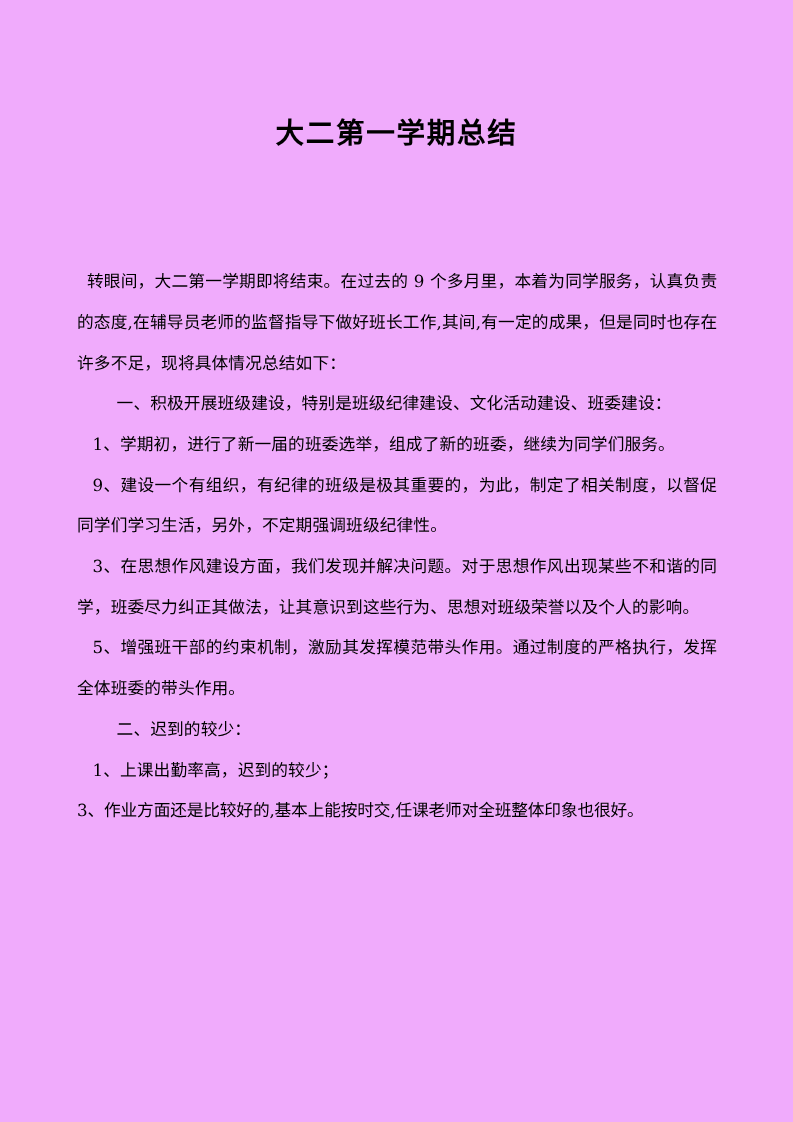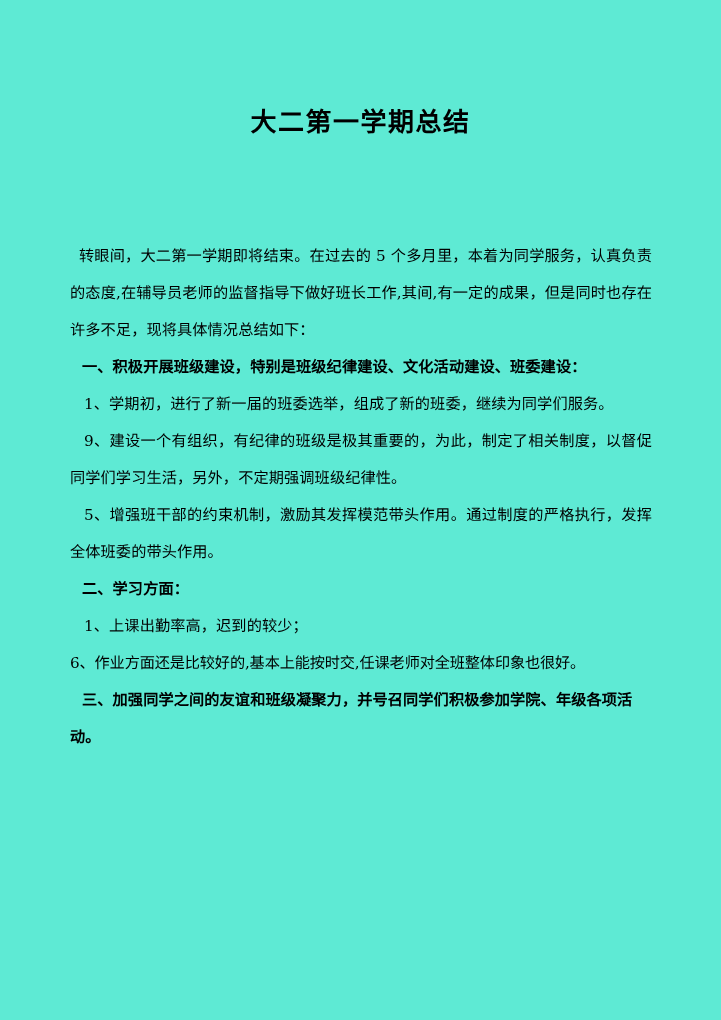--- a/index.html
+++ b/index.html
@@ -14,21 +14,21 @@
     overflow: hidden;
     font-family: "DejaVu Serif", "Liberation Serif", serif;
     color: #000000;
     -webkit-font-smoothing: antialiased;
   }
 
   .page {
     position: relative;
     width: 721px;
     height: 1020px;
-    background: #5eead4;
+    background: #f0abfc;
     box-sizing: border-box;
   }
 
   
   .doc-title {
     position: absolute;
     top: 88px;
     left: 0;
     width: 721px;
     text-align: center;
@@ -61,22 +61,23 @@
   
   .para.indent {
     text-indent: 9px;
   }
   .para.indent-wide {
     text-indent: 14px;
   }
 
   
   .para.section {
-    font-weight: bold;
+    font-weight: normal;
     text-indent: 12px;
+    margin-left: 24px;
   }
 
   
   .para.tight {
     letter-spacing: -0.15px;
     text-indent: 0;
   }
 
   
   .para:last-child {
@@ -85,24 +86,24 @@
 </style>
 </head>
 <body>
 
 <div class="page">
 
   <h1 class="doc-title">大二第一学期总结</h1>
 
   <div class="body-block">
 
-  <p class="para indent">转眼间，大二第一学期即将结束。在过去的 5 个多月里，本着为同学服务，认真负责的态度,在辅导员老师的监督指导下做好班长工作,其间,有一定的成果，但是同时也存在许多不足，现将具体情况总结如下：</p>
+  <p class="para indent">转眼间，大二第一学期即将结束。在过去的 9 个多月里，本着为同学服务，认真负责的态度,在辅导员老师的监督指导下做好班长工作,其间,有一定的成果，但是同时也存在许多不足，现将具体情况总结如下：</p>
       <p class="para section">一、积极开展班级建设，特别是班级纪律建设、文化活动建设、班委建设：</p>
       <p class="para indent-wide">1、学期初，进行了新一届的班委选举，组成了新的班委，继续为同学们服务。</p>
       <p class="para indent-wide">9、建设一个有组织，有纪律的班级是极其重要的，为此，制定了相关制度，以督促同学们学习生活，另外，不定期强调班级纪律性。</p>
+      <p class="para indent-wide">3、在思想作风建设方面，我们发现并解决问题。对于思想作风出现某些不和谐的同学，班委尽力纠正其做法，让其意识到这些行为、思想对班级荣誉以及个人的影响。</p>
       <p class="para indent-wide">5、增强班干部的约束机制，激励其发挥模范带头作用。通过制度的严格执行，发挥全体班委的带头作用。</p>
-      <p class="para section">二、学习方面：</p>
+      <p class="para section">二、迟到的较少：</p>
       <p class="para indent-wide">1、上课出勤率高，迟到的较少；</p>
-      <p class="para tight">6、作业方面还是比较好的,基本上能按时交,任课老师对全班整体印象也很好。</p>
-      <p class="para section">三、加强同学之间的友谊和班级凝聚力，并号召同学们积极参加学院、年级各项活动。</p>
+      <p class="para tight">3、作业方面还是比较好的,基本上能按时交,任课老师对全班整体印象也很好。</p>
     </div>
 
 </div>
 
 </body></html>

